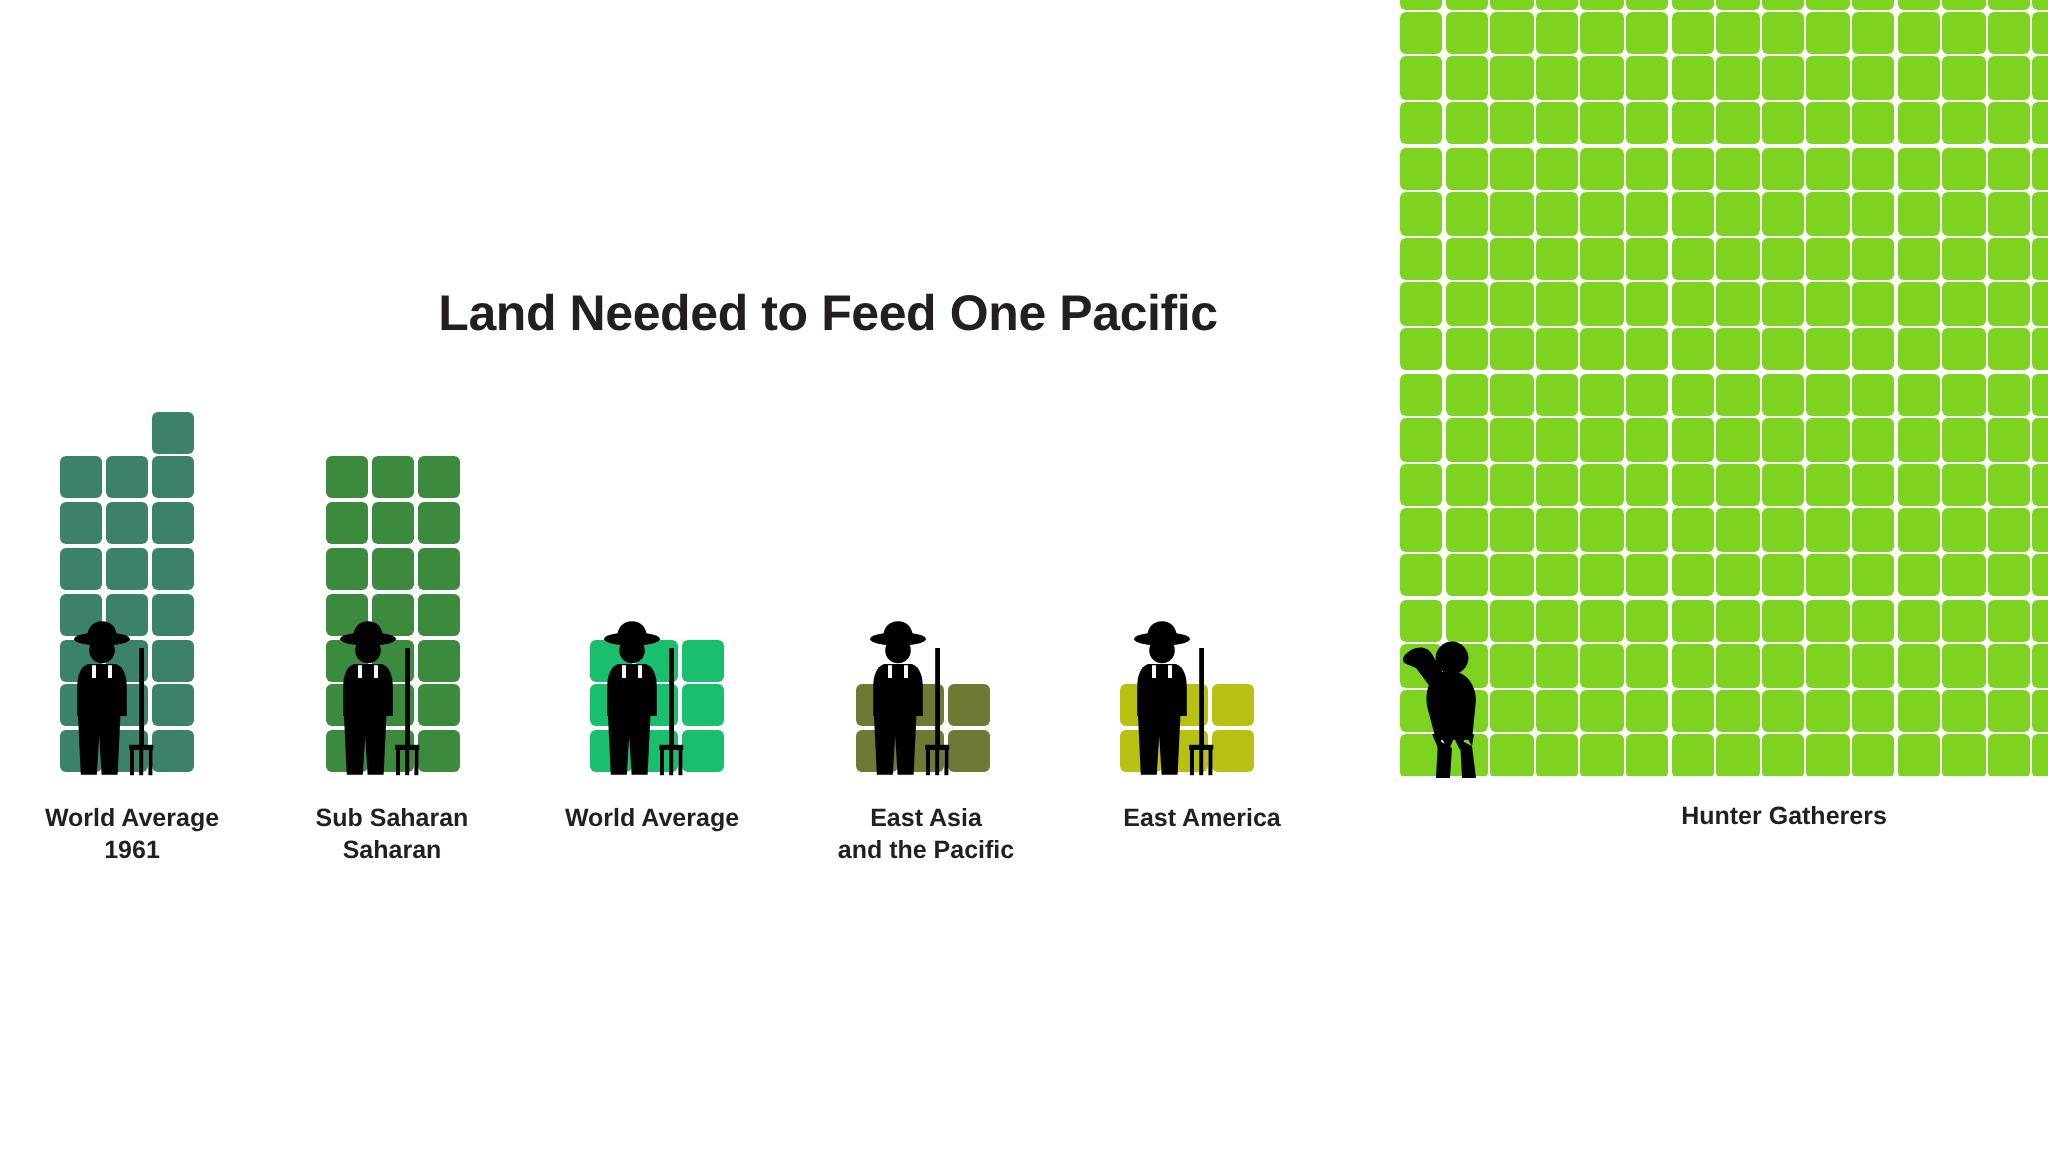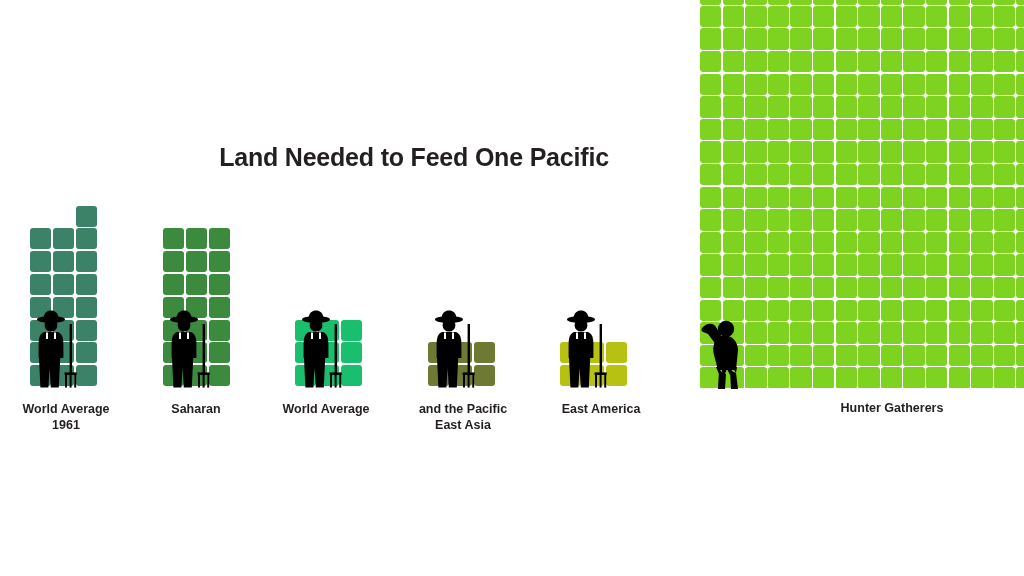--- a/index.html
+++ b/index.html
@@ -459,20 +459,21 @@
               <rect x="35.6" y="14" width="2.4" height="50"></rect>
               <path d="M31 64 L 31 77.6 L 33 77.6 L 33 64 Z"></path>
               <path d="M35.6 64 L 35.6 77.6 L 37.6 77.6 L 37.6 64 Z"></path>
               <path d="M40.2 64 L 40.2 77.6 L 42.2 77.6 L 42.2 64 Z"></path>
               <rect x="30.6" y="62.4" width="12" height="2.6"></rect>
             </g>
           </svg>
         </div>
       </div>
       <div class="glabel" style="left: 86px; top: 401px; width: 220px;">
+        <div>Sub Saharan</div>
         <div>Saharan</div>
       </div>
       <div class="group" style="left: 295px; top: 319.6px; width: 68.4px; height: 68.4px;">
         <div class="grid" style="width: 68.4px; height: 68.4px;">
           <div class="cell" style="background: rgb(26, 191, 110); left: 0px; top: 0px;"></div>
           <div class="cell" style="background: rgb(26, 191, 110); left: 22.8px; top: 0px;"></div>
           <div class="cell" style="background: rgb(26, 191, 110); left: 45.6px; top: 0px;"></div>
           <div class="cell" style="background: rgb(26, 191, 110); left: 0px; top: 22.8px;"></div>
           <div class="cell" style="background: rgb(26, 191, 110); left: 22.8px; top: 22.8px;"></div>
           <div class="cell" style="background: rgb(26, 191, 110); left: 45.6px; top: 22.8px;"></div>
@@ -526,22 +527,22 @@
               <rect x="35.6" y="14" width="2.4" height="50"></rect>
               <path d="M31 64 L 31 77.6 L 33 77.6 L 33 64 Z"></path>
               <path d="M35.6 64 L 35.6 77.6 L 37.6 77.6 L 37.6 64 Z"></path>
               <path d="M40.2 64 L 40.2 77.6 L 42.2 77.6 L 42.2 64 Z"></path>
               <rect x="30.6" y="62.4" width="12" height="2.6"></rect>
             </g>
           </svg>
         </div>
       </div>
       <div class="glabel" style="left: 353px; top: 401px; width: 220px;">
+        <div>East Asia</div>
         <div>and the Pacific</div>
-        <div>East Asia</div>
       </div>
       <div class="group" style="left: 560px; top: 342.4px; width: 68.4px; height: 45.6px;">
         <div class="grid" style="width: 68.4px; height: 45.6px;">
           <div class="cell" style="background: rgb(182, 193, 18); left: 0px; top: 0px;"></div>
           <div class="cell" style="background: rgb(182, 193, 18); left: 22.8px; top: 0px;"></div>
           <div class="cell" style="background: rgb(182, 193, 18); left: 45.6px; top: 0px;"></div>
           <div class="cell" style="background: rgb(182, 193, 18); left: 0px; top: 22.8px;"></div>
           <div class="cell" style="background: rgb(182, 193, 18); left: 22.8px; top: 22.8px;"></div>
           <div class="cell" style="background: rgb(182, 193, 18); left: 45.6px; top: 22.8px;"></div>
         </div>

